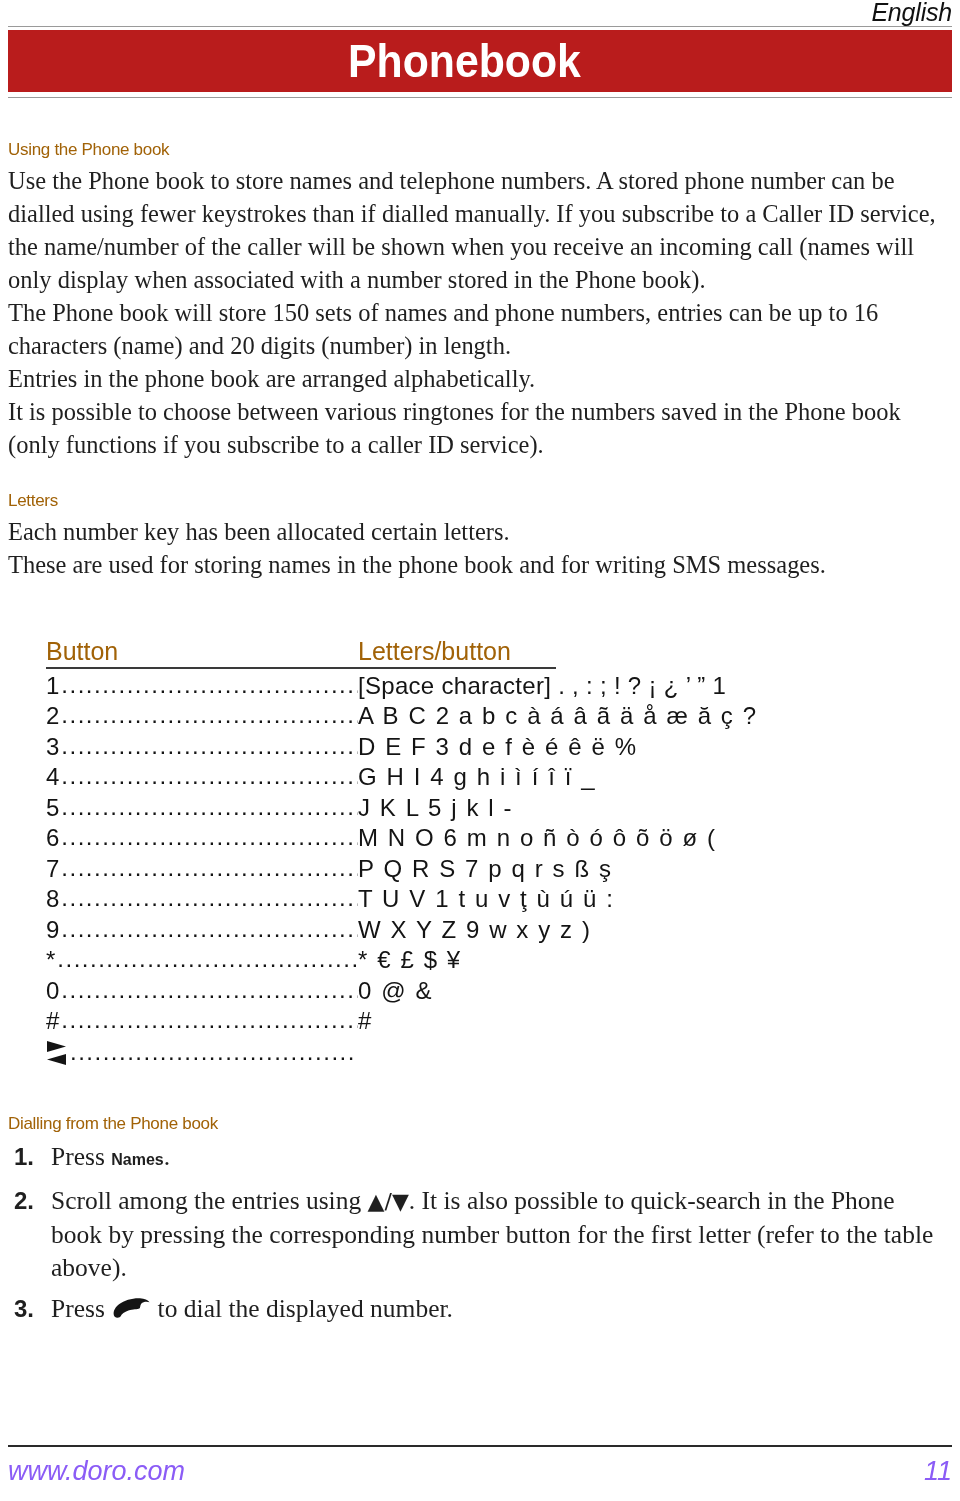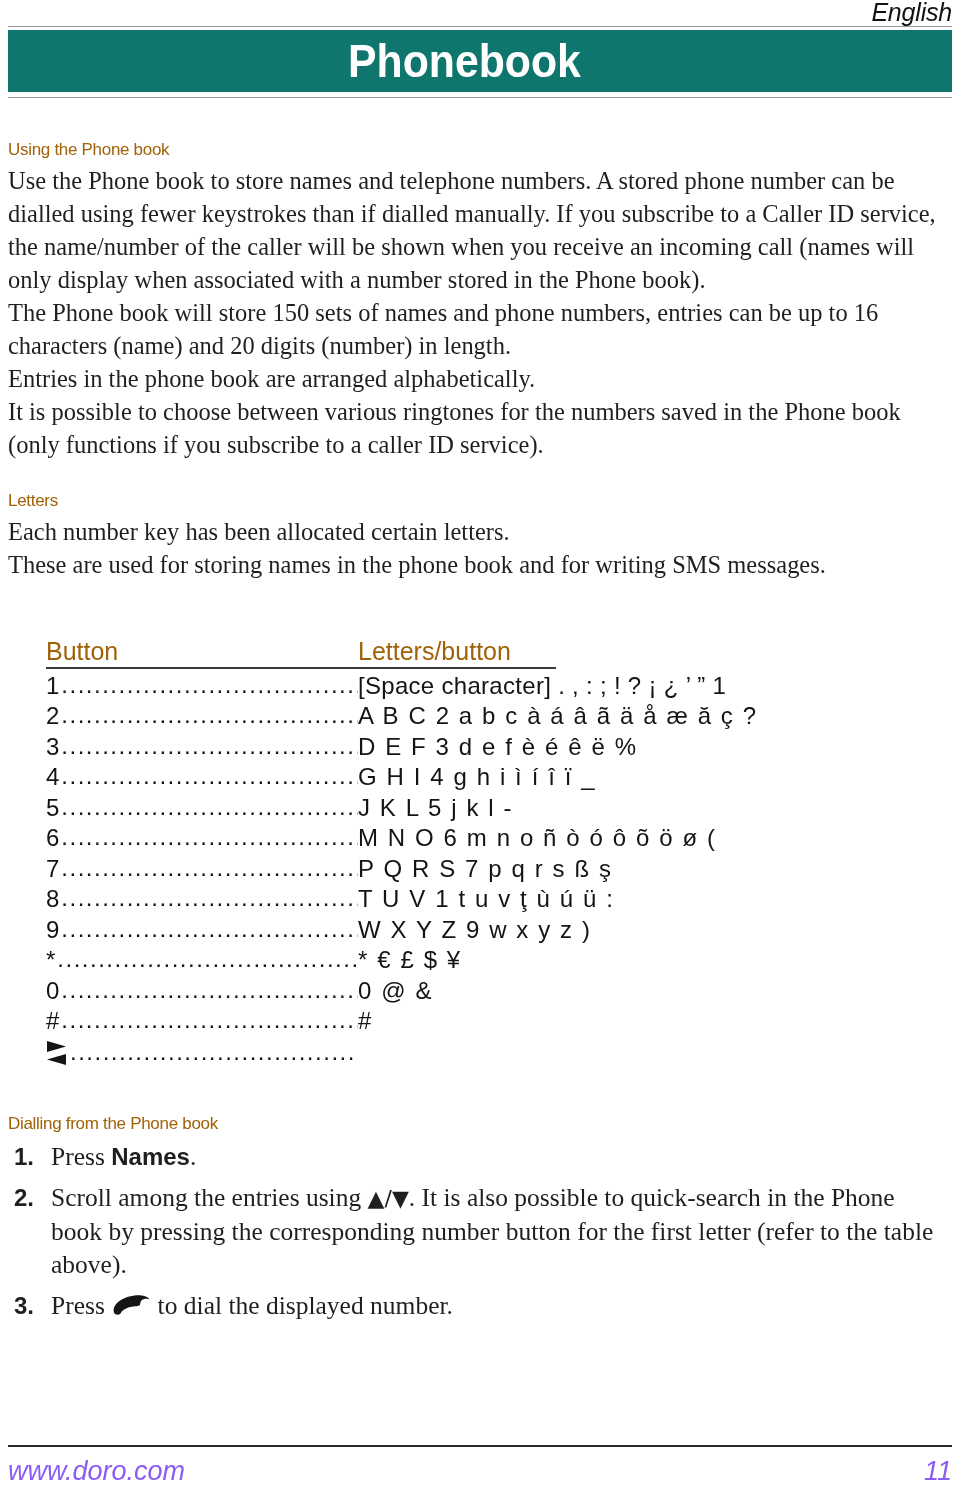--- a/index.html
+++ b/index.html
@@ -34,21 +34,21 @@
     right: 8px;
     height: 1px;
     background: #9a9a9a;
   }
   .title-banner {
     position: absolute;
     top: 30px;
     left: 8px;
     width: 944px;
     height: 62px;
-    background: #0f766e;
+    background: #b91c1c;
     display: flex;
     align-items: center;
   }
   .title-banner .title-text {
     font-family: "Liberation Sans", sans-serif;
     font-weight: bold;
     font-size: 46px;
     color: #ffffff;
     margin-left: 340px;
     letter-spacing: 0px;
@@ -180,21 +180,21 @@
     position: absolute;
     left: 6px;
     top: 0;
     font-family: "Liberation Sans", sans-serif;
     font-weight: bold;
     font-size: 24px;
   }
   .kw-bold {
     font-family: "Liberation Sans", sans-serif;
     font-weight: bold;
-    font-size: 24px;
+    font-size: 16px;
   }
   .tri-pair {
     font-family: "DejaVu Sans", sans-serif;
     font-size: 22px;
     letter-spacing: 0px;
   }
   .handset-icon {
     display: inline-block;
     width: 40px;
     height: 22px;

